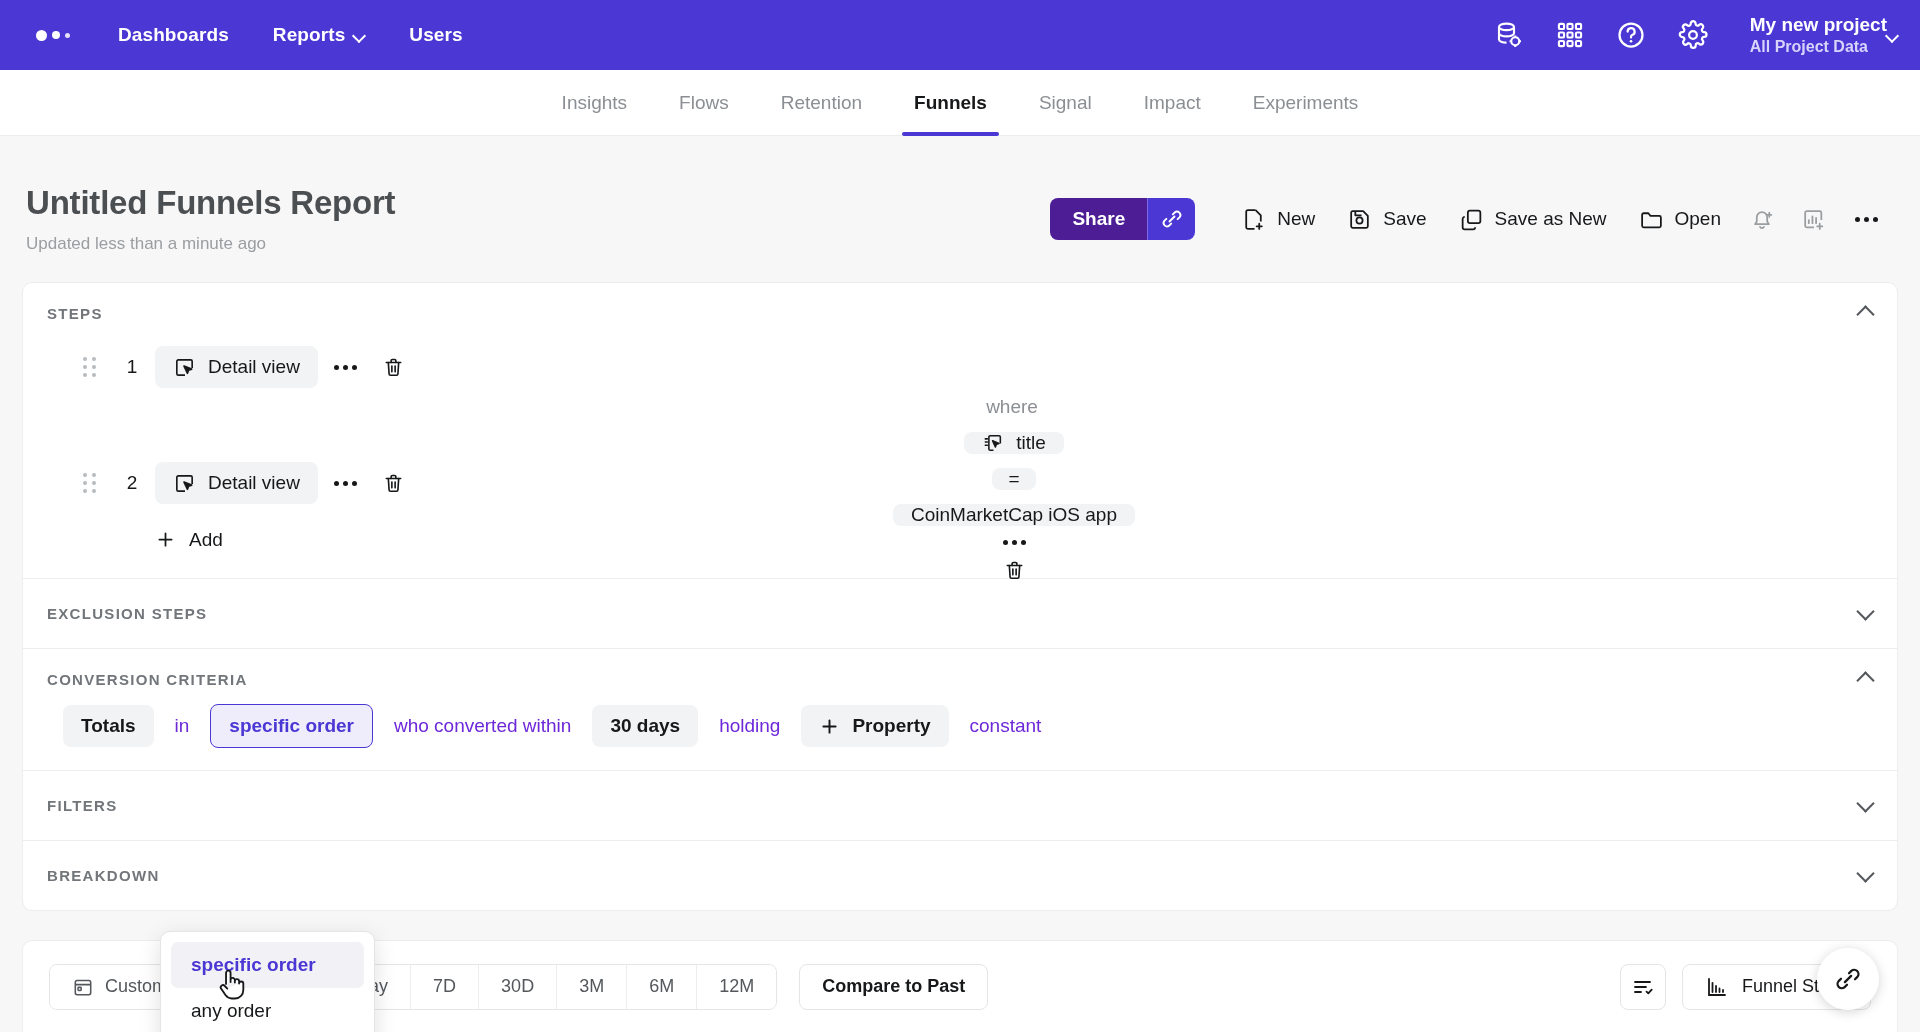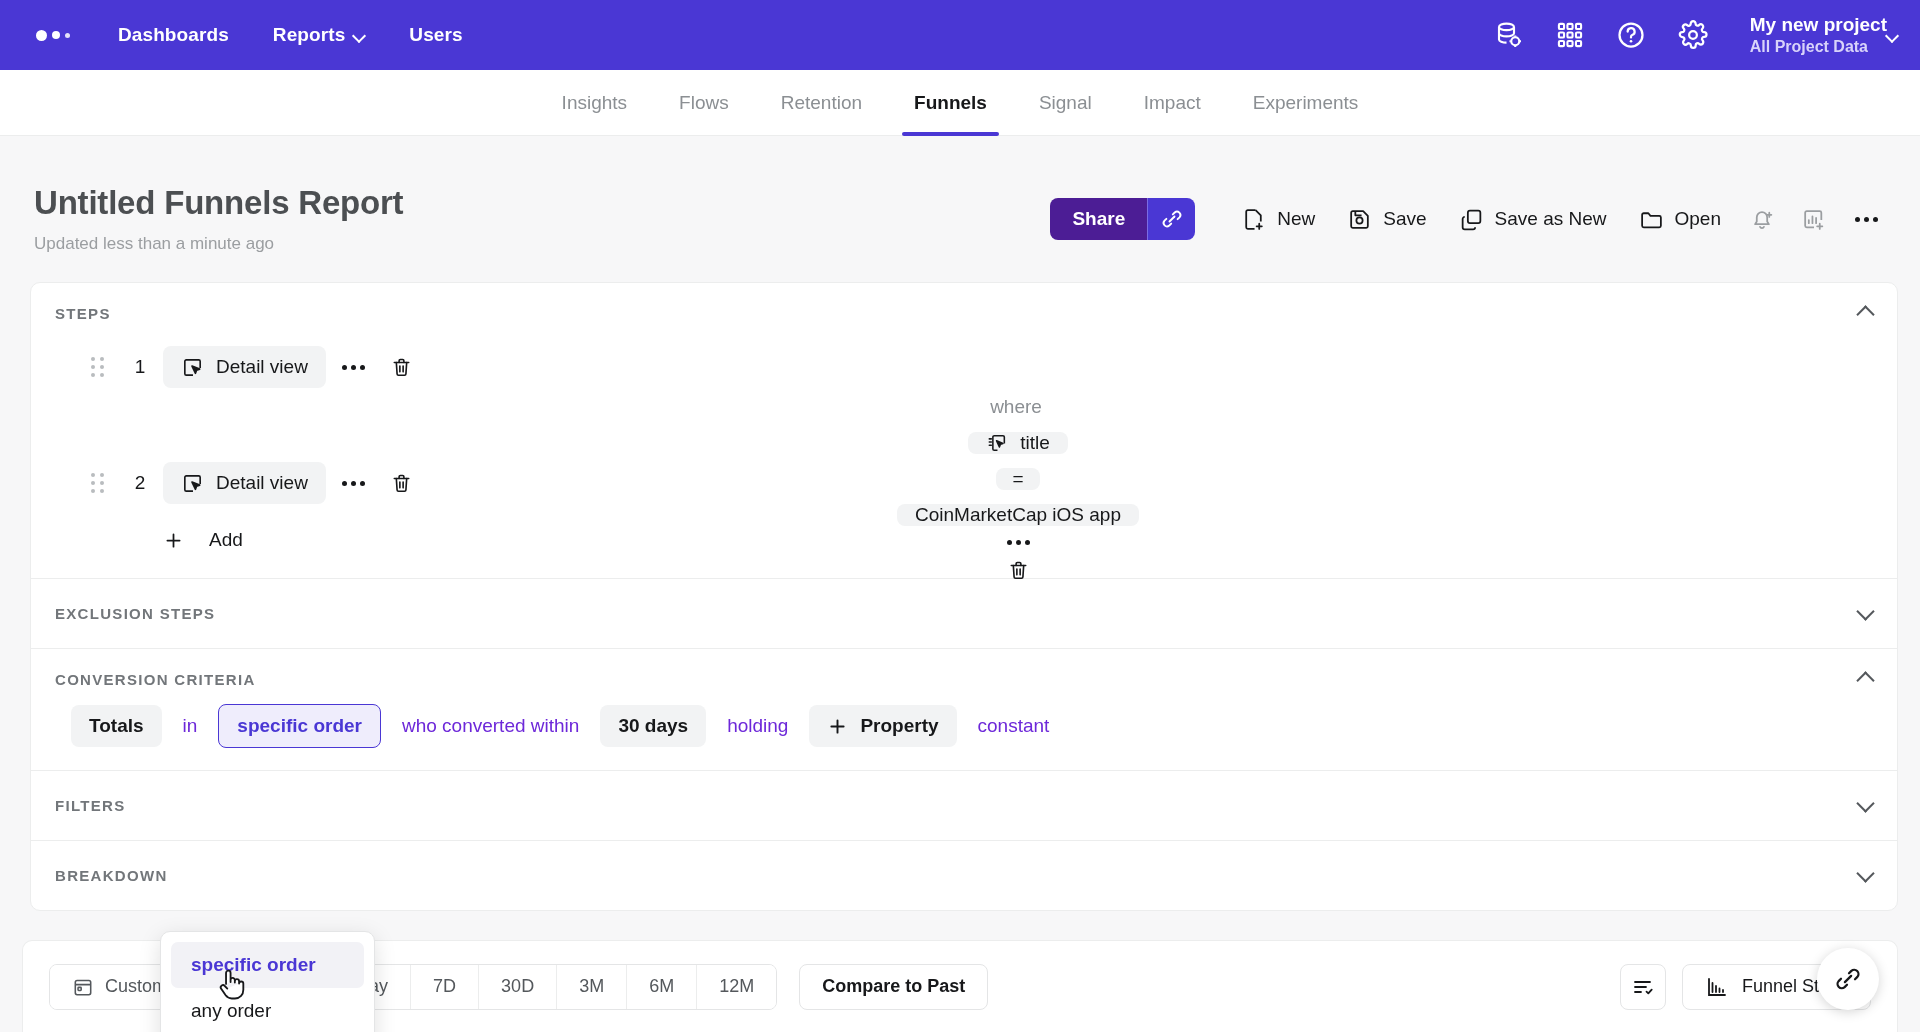--- a/index.html
+++ b/index.html
@@ -59,21 +59,21 @@
     font-size: 19px; color: #8b8f93; padding: 0 26px; height: 66px;
     display: flex; align-items: center; cursor: pointer; position: relative;
   }
   .tab.active { color: #17181a; font-weight: 700; }
   .tab.active::after {
     content: ""; position: absolute; left: 14px; right: 14px; bottom: 0;
     height: 4px; background: #4a37d4; border-radius: 2px;
   }
 
   
-  .page { background: #f7f7f8; height: calc(1032px - 70px - 66px); position: relative; padding-left: 8px; }
+  .page { background: #f7f7f8; height: calc(1032px - 70px - 66px); position: relative; }
 
   .title-row { display: flex; align-items: flex-start; padding: 48px 26px 0 26px; }
   .report-title { font-size: 33px; font-weight: 700; color: #4c4f52; letter-spacing: -.2px; }
   .report-sub { font-size: 17px; color: #9b9ea1; margin-top: 12px; }
 
   .toolbar { margin-left: auto; display: flex; align-items: center; gap: 0; padding-top: 14px; }
   .share-group { display: flex; border-radius: 8px; overflow: hidden; margin-right: 30px; }
   .share-btn {
     background: #4c1d95; color: #fff; font-size: 19px; font-weight: 700;
     padding: 0 22px; height: 42px; display: flex; align-items: center; cursor: pointer;
@@ -129,21 +129,21 @@
     display: inline-flex; align-items: center; gap: 4px; padding: 0 16px;
     cursor: pointer; height: 42px;
   }
   .dots-btn i { width: 5px; height: 5px; border-radius: 50%; background: #17181a; }
   .icon-btn { display:inline-flex; align-items:center; justify-content:center;
     width: 42px; height: 42px; cursor: pointer; }
 
   .filter-row { display: flex; align-items: center; height: 58px; padding-left: 108px; gap: 14px; flex-direction: column; }
   .where-lbl { font-size: 19px; color: #8b8f93; margin-right: 4px; }
   .add-row { display: flex; align-items: center; height: 56px; padding-left: 108px; }
-  .add-btn { display: flex; align-items: flex-end; gap: 25px; font-size: 19px; color: #17181a; cursor: pointer; }
+  .add-btn { display: flex; align-items: flex-start; gap: 13px; font-size: 19px; color: #17181a; cursor: pointer; }
 
   .divider { height: 1px; background: #eceded; }
 
   .crit-row { display: flex; align-items: center; gap: 21px; padding: 0 24px 22px 40px; }
   .crit-word { font-size: 19px; color: #6d28d9; }
   .chip-active {
     background: #efedfc; border: 1.8px solid #4a37d4; color: #4a37d4;
     font-weight: 700; border-radius: 8px; height: 44px; display: inline-flex;
     align-items: center; padding: 0 18px; font-size: 19px; cursor: pointer;
     position: relative; z-index: 5;

